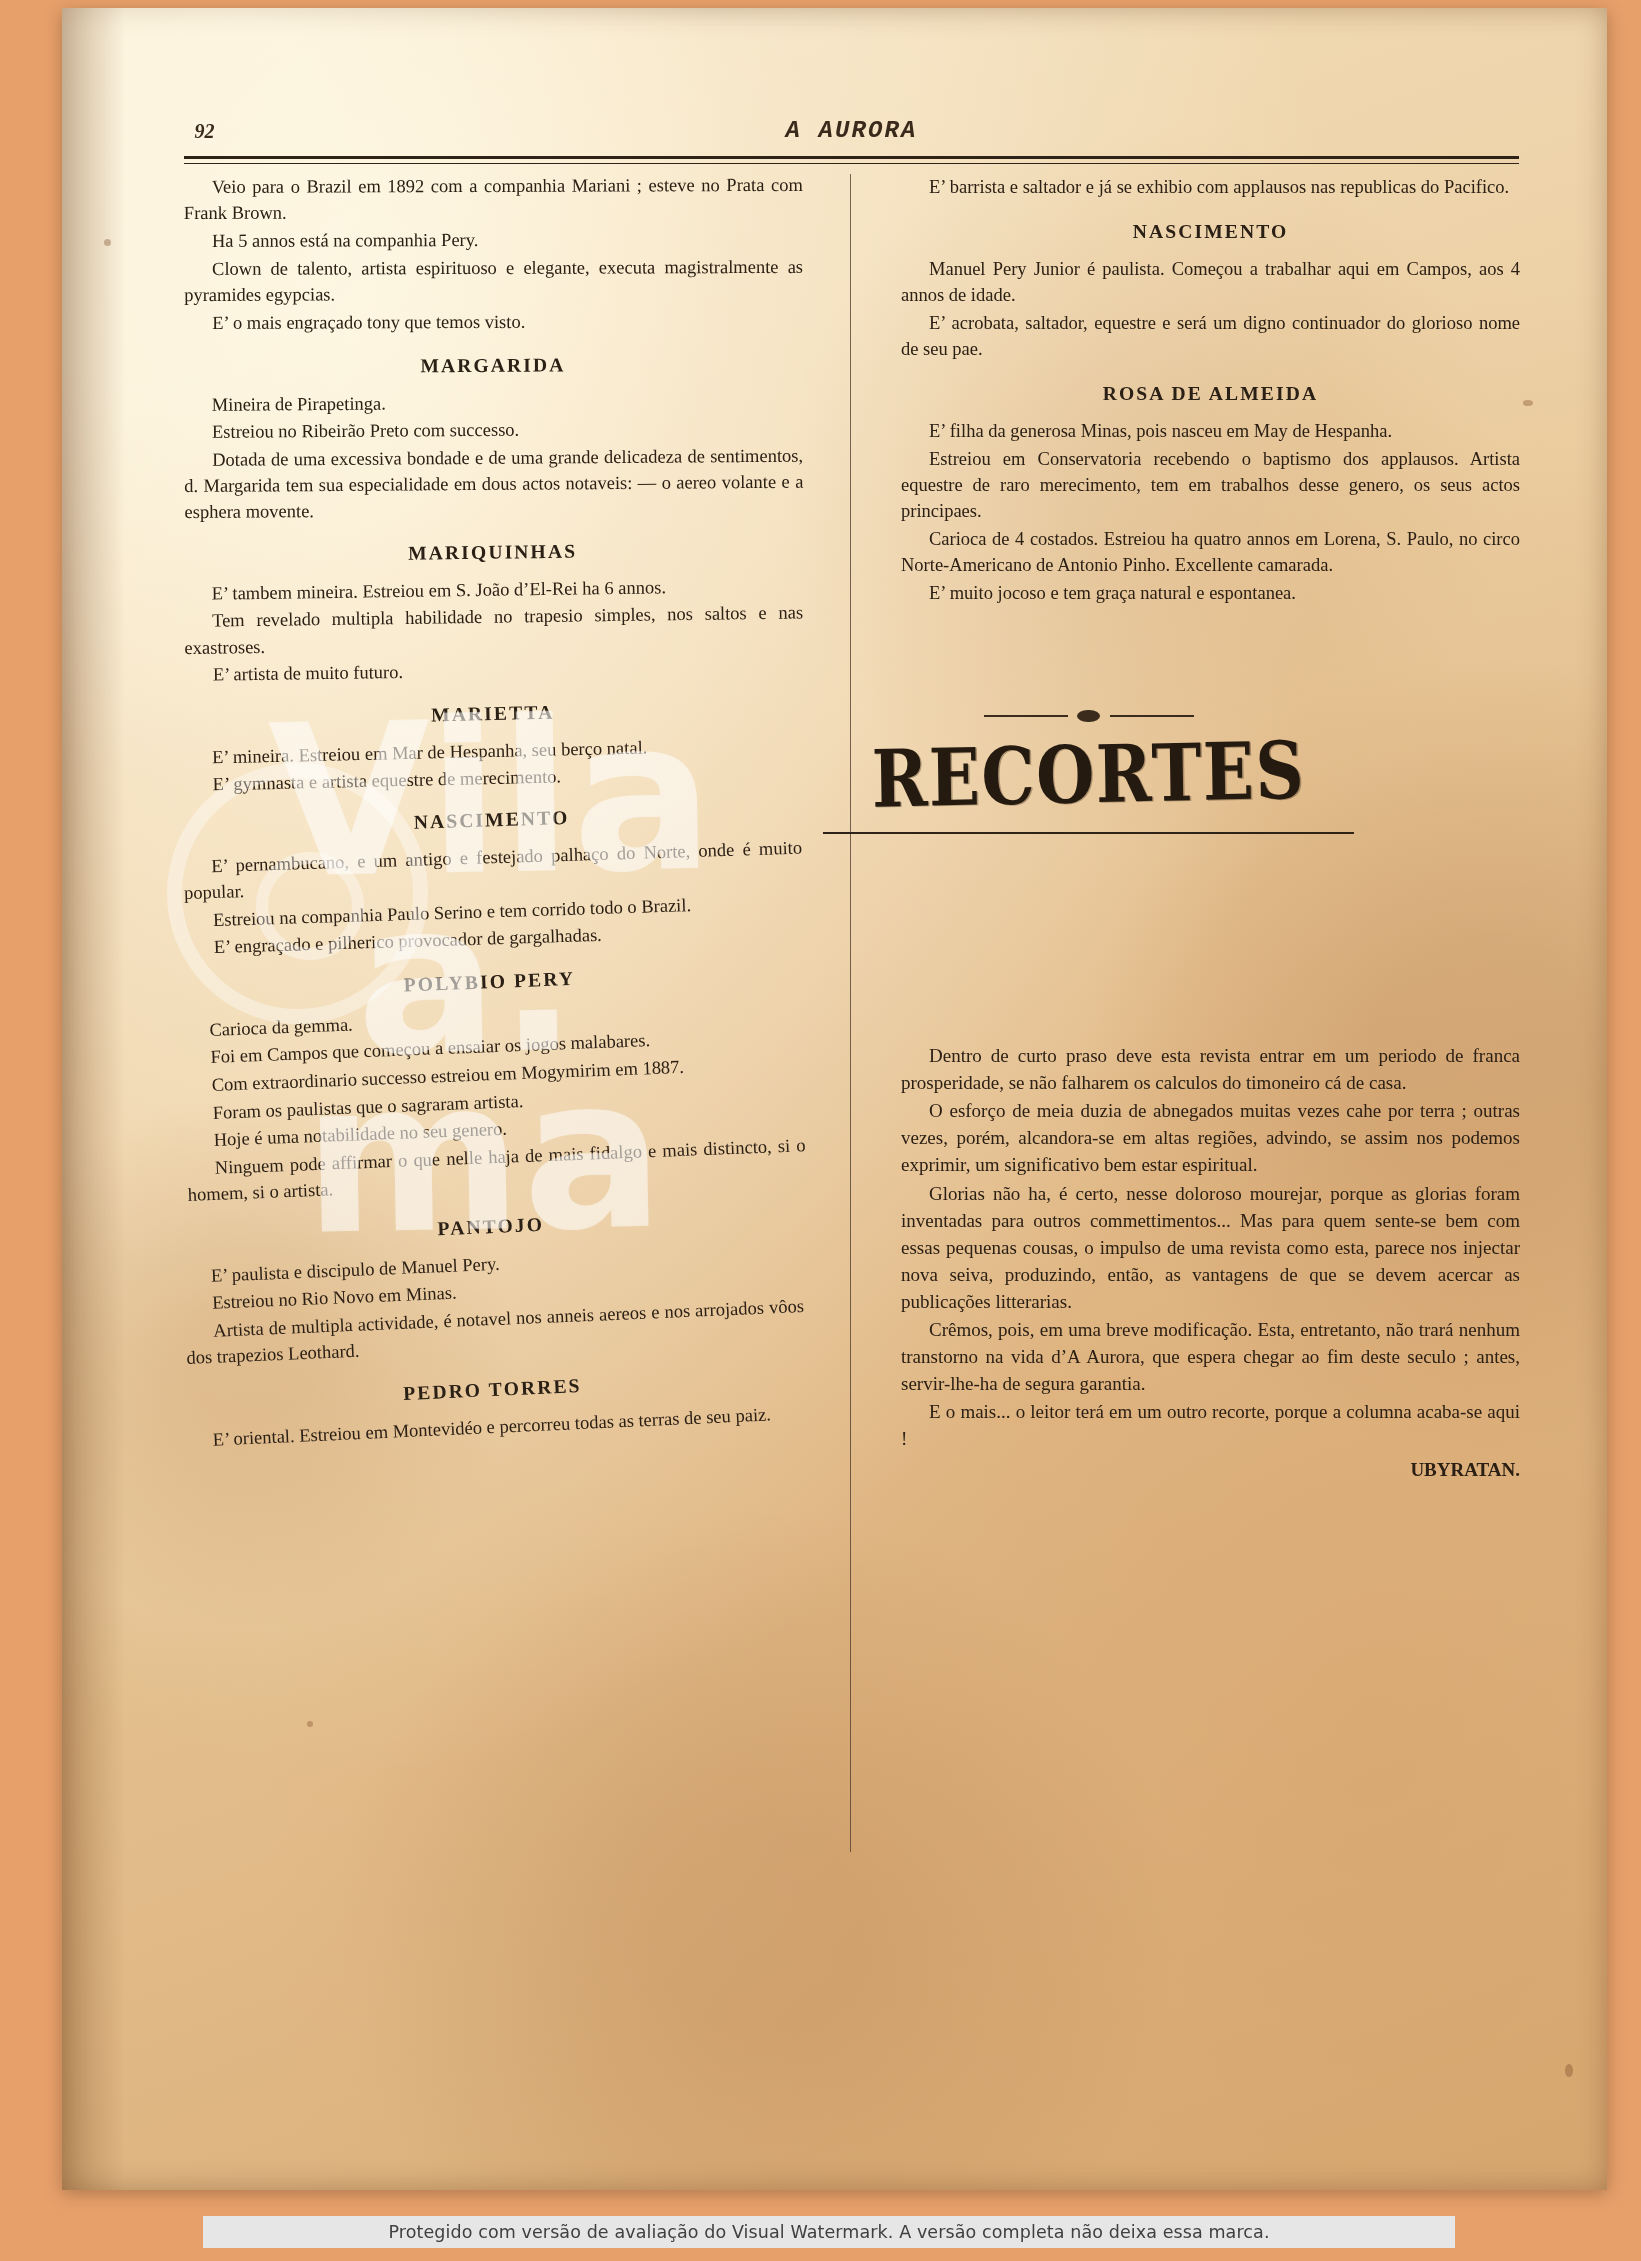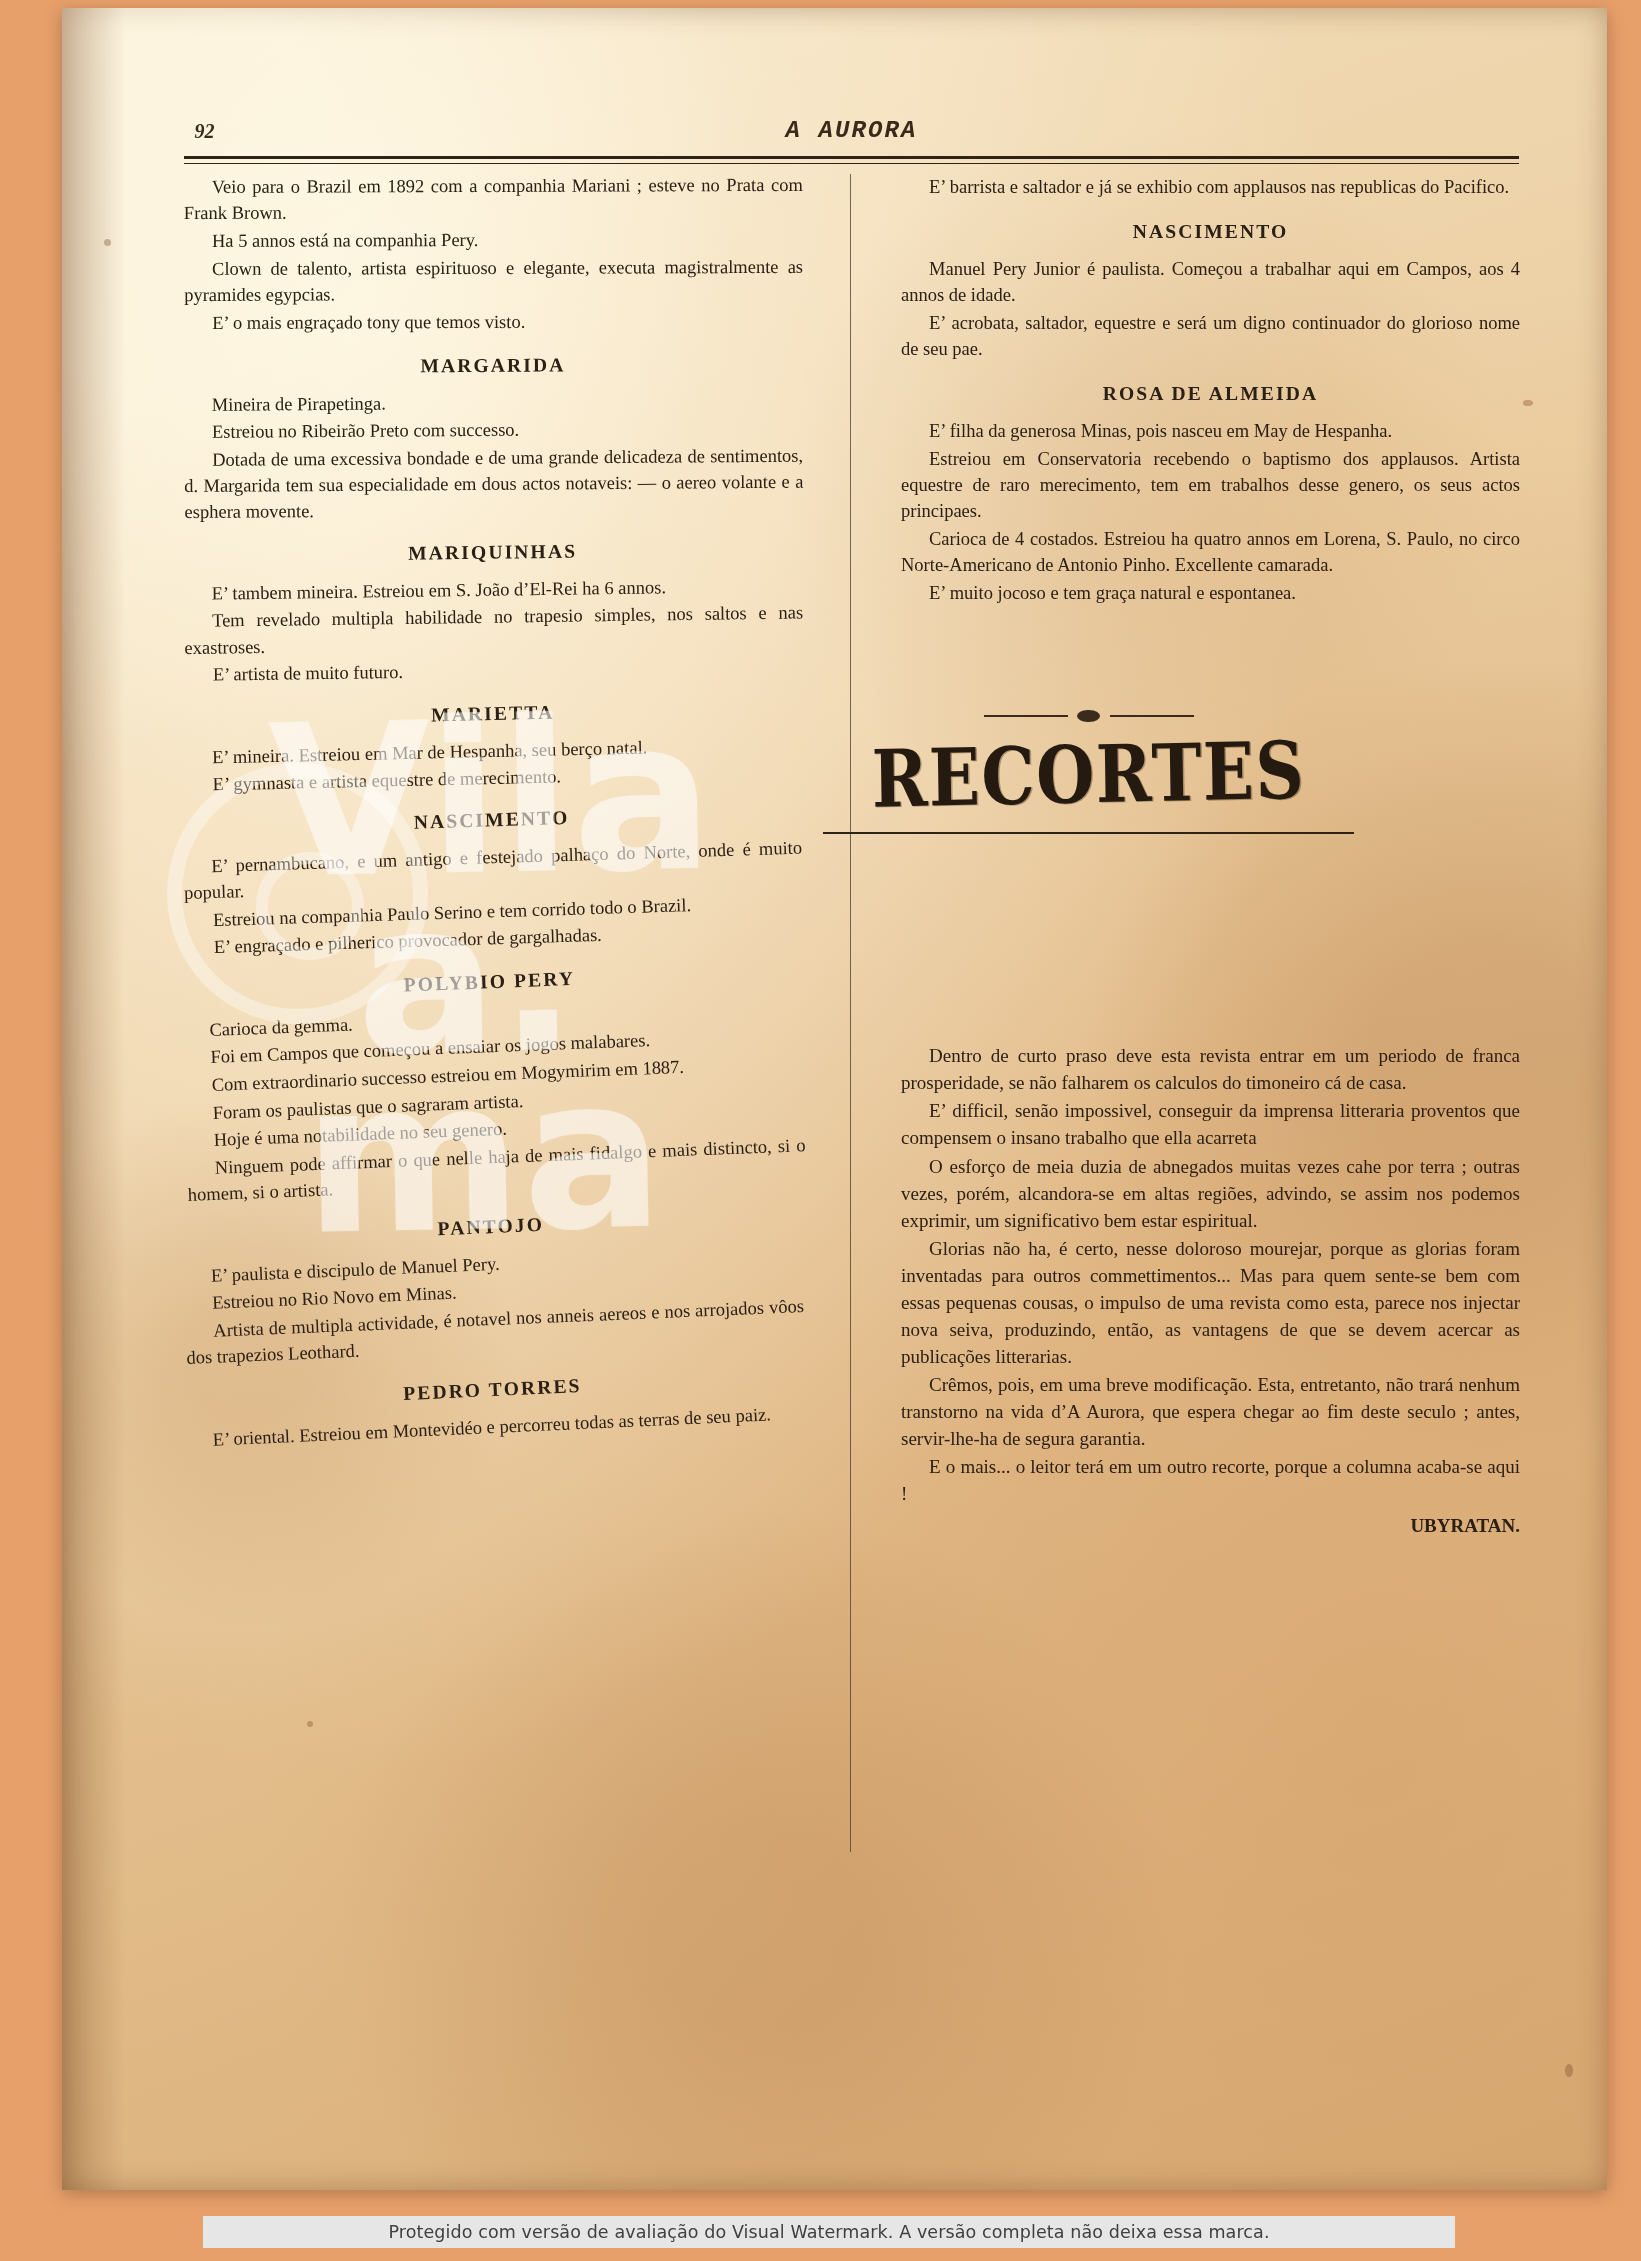--- a/index.html
+++ b/index.html
@@ -322,21 +322,20 @@
       <div class="l1"></div>
         <div class="dot"></div>
         <div class="l2"></div>
     </div>
     <div id="recortes-title">RECORTES</div>
     <div id="rule-under-recortes"></div>
   </div>
 
   <div style="position:absolute; left:839px; top:1035px; width:619px; color:#2c2015; font-size:19px; line-height:1.42;">
     <p class="para">Dentro de curto praso deve esta revista entrar em um periodo de franca prosperidade, se não falharem os calculos do timoneiro cá de casa.</p>
-    <p class="para">E’ difficil, senão impossivel, conseguir da imprensa litteraria proventos que compensem o insano trabalho que ella acarreta</p>
     <p class="para">O esforço de meia duzia de abnegados muitas vezes cahe por terra ; outras vezes, porém, alcandora-se em altas regiões, advindo, se assim nos podemos exprimir, um significativo bem estar espiritual.</p>
     <p class="para">Glorias não ha, é certo, nesse doloroso mourejar, porque as glorias foram inventadas para outros commettimentos... Mas para quem sente-se bem com essas pequenas cousas, o impulso de uma revista como esta, parece nos injectar nova seiva, produzindo, então, as vantagens de que se devem acercar as publicações litterarias.</p>
     <p class="para">Crêmos, pois, em uma breve modificação. Esta, entretanto, não trará nenhum transtorno na vida d’A Aurora, que espera chegar ao fim deste seculo ; antes, servir-lhe-ha de segura garantia.</p>
     <p class="para">E o mais... o leitor terá em um outro recorte, porque a columna acaba-se aqui !</p>
     <p class="para ital" style="text-align:right; text-indent:0; margin-top:4.2px; font-weight:700;">UBYRATAN.</p>
   </div>
 
   <div id="wm-circle"></div>
   <div id="watermark">
     <div>Vila</div>

